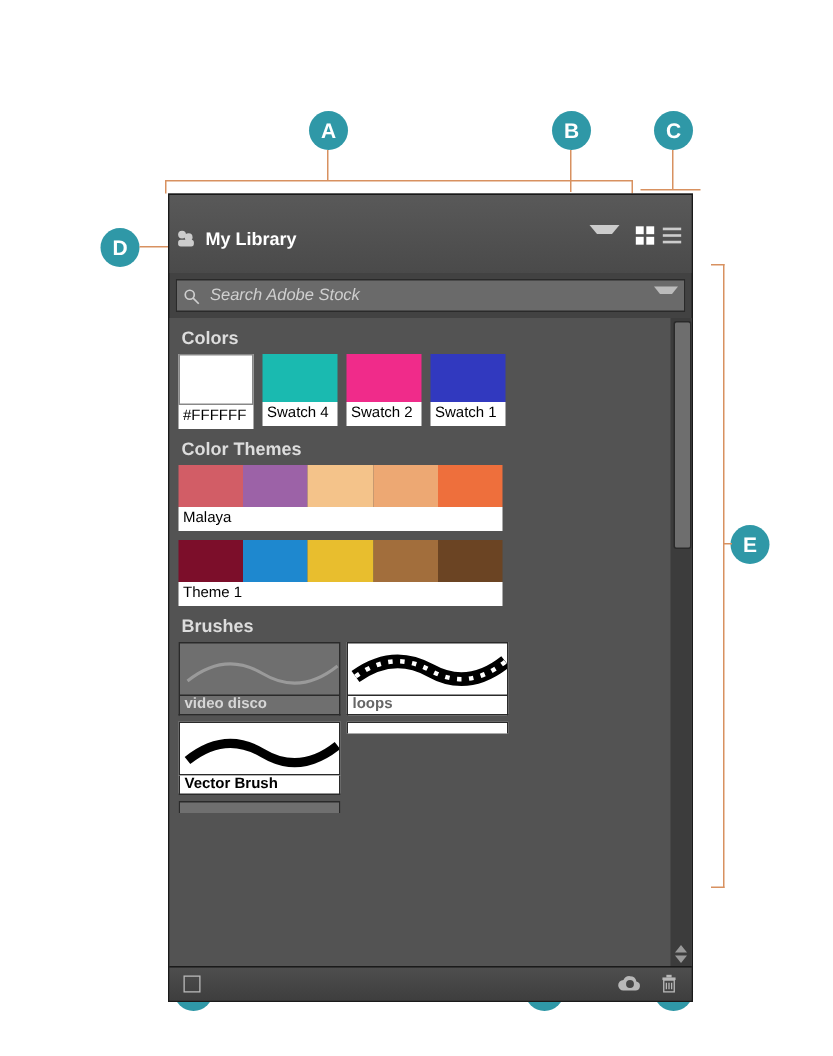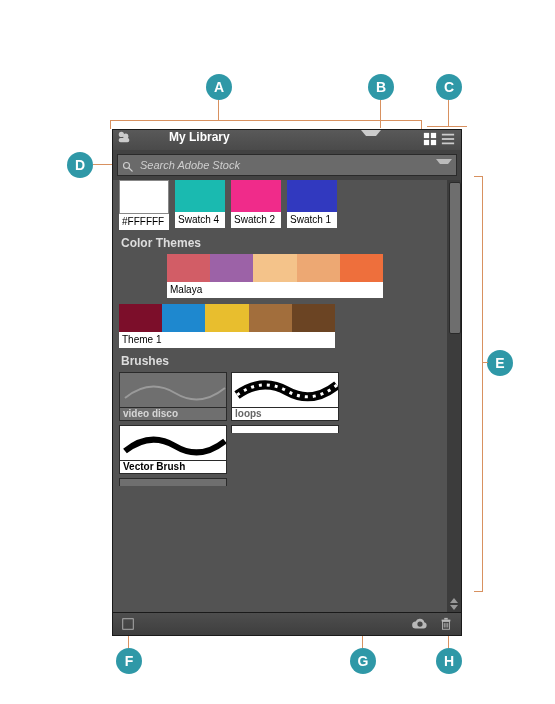--- a/index.html
+++ b/index.html
@@ -32,23 +32,22 @@
   left: 112px;
   top: 129px;
   width: 348px;
   background: #424242;
   border: 1px solid #1a1a1a;
 }
 .panel-header {
   height: 20px;
   background: linear-gradient(#595959,#4a4a4a);
   display: flex;
-  align-items: flex-start;
-  padding: 0 4px;
-  gap: 32px;
+  align-items: flex-end;
+  padding: 16px 4px;
 }
 .share-icon {
   width: 14px; height: 14px; margin-right: 6px; color:#ccc;
 }
 .lib-title {
   color: #fff;
   font-size: 12px;
   font-weight: 700;
   flex: 1;
 }
@@ -227,41 +226,42 @@
           <circle cx="6" cy="6" r="4" stroke="currentColor" stroke-width="1.5" fill="none"></circle>
           <line x1="9" y1="9" x2="14" y2="14" stroke="currentColor" stroke-width="1.5"></line>
         </svg>
     </span>
     <input placeholder="Search Adobe Stock" style="">
     <span class="search-dd"></span>
   </div>
 
   <div class="content">
     <div class="inner">
+      <div class="section-title">Colors</div>
       <div class="swatch-grid">
         <div class="swatch">
             <div class="chip" style="background:#FFFFFF; border:1px solid #888;"></div>
             <div class="label">#FFFFFF</div>
           </div>
         <div class="swatch">
             <div class="chip" style="background:#1ABAB0"></div>
             <div class="label">Swatch 4</div>
           </div>
         <div class="swatch">
             <div class="chip" style="background:#F02B8A"></div>
             <div class="label">Swatch 2</div>
           </div>
         <div class="swatch">
             <div class="chip" style="background:#3139BF"></div>
             <div class="label">Swatch 1</div>
           </div>
       </div>
 
       <div class="section-title">Color Themes</div>
-      <div class="theme" style="margin-bottom:6px;margin-left:48px;">
+      <div class="theme" style="margin-bottom:6px;">
         <div class="bars">
             <div style="background:#D25D66"></div>
             <div style="background:#9C62A7"></div>
             <div style="background:#F4C38A"></div>
             <div style="background:#EDA873"></div>
             <div style="background:#EE6F3C"></div>
           </div>
         <div class="label">Malaya</div>
       </div>
       <div class="theme">

